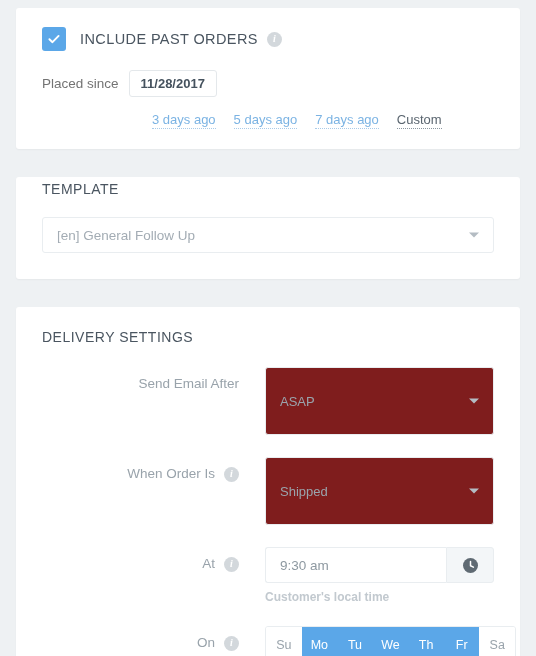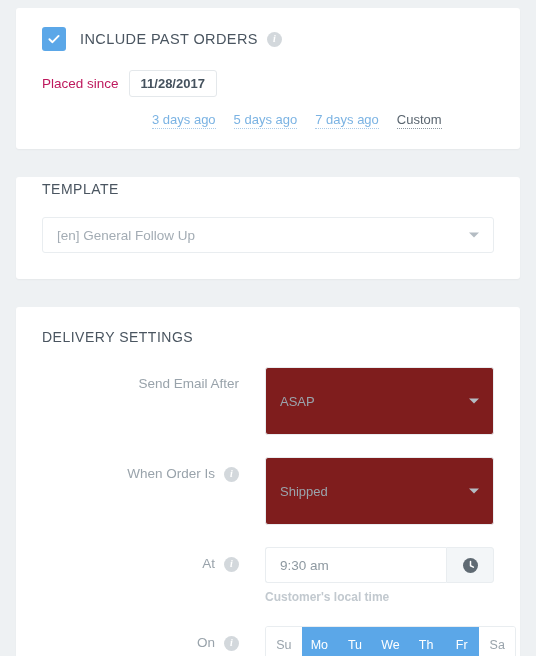--- a/index.html
+++ b/index.html
@@ -75,21 +75,21 @@
     flex: 0 0 auto;
     cursor: pointer;
   }
   .placed-row {
     display: flex;
     align-items: center;
     margin-top: 18px;
   }
   .placed-label {
     font-size: 13.5px;
-    color: #be185d;
+    color: #737373;
   }
   .date-input {
     margin-left: 10px;
     border: 1px solid #e4e8eb;
     border-radius: 3px;
     background: #fff;
     padding: 5px 11px;
     font-size: 13px;
     font-weight: bold;
     color: #45525e;

